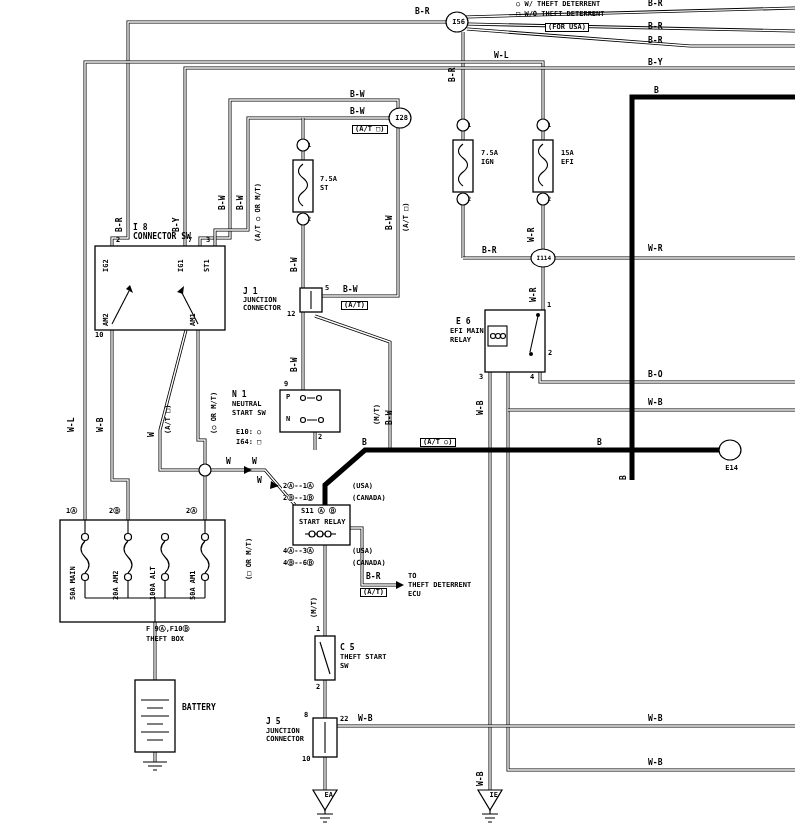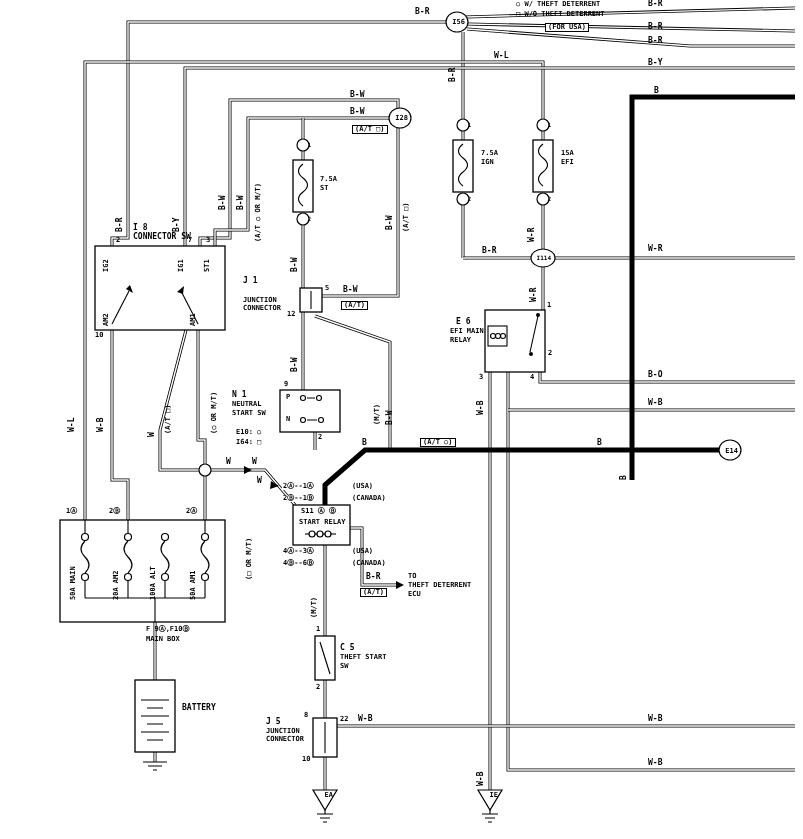--- a/index.html
+++ b/index.html
@@ -263,21 +263,21 @@
 <span class="lbl" style="left:252px;top:458px">W</span>
 <span class="lbl" style="left:257px;top:477px">W</span>
 
 <span class="lbl" style="left:133px;top:224px">I 8</span>
 <span class="lbl" style="left:133px;top:233px">CONNECTOR SW</span>
 <span class="lbl s7" style="left:116px;top:237px">2</span>
 <span class="lbl s7" style="left:188px;top:237px">7</span>
 <span class="lbl s7" style="left:206px;top:237px">3</span>
 <span class="lbl s7" style="left:95px;top:332px">10</span>
 
-<span class="lbl" style="left:243px;top:277px">J 1</span>
+<span class="lbl" style="left:243px;top:288px">J 1</span>
 <span class="lbl s7" style="left:243px;top:297px">JUNCTION</span>
 <span class="lbl s7" style="left:243px;top:305px">CONNECTOR</span>
 <span class="lbl s7" style="left:325px;top:285px">5</span>
 <span class="lbl s7" style="left:287px;top:311px">12</span>
 
 <span class="lbl s7" style="left:320px;top:176px">7.5A</span>
 <span class="lbl s7" style="left:320px;top:185px">ST</span>
 <span class="lbl s6 ctr" style="left:303px;top:142px">1</span>
 <span class="lbl s6 ctr" style="left:303px;top:216px">2</span>
 
@@ -333,31 +333,31 @@
 <span class="lbl s7" style="left:316px;top:684px">2</span>
 
 <span class="lbl" style="left:266px;top:718px">J 5</span>
 <span class="lbl s7" style="left:266px;top:728px">JUNCTION</span>
 <span class="lbl s7" style="left:266px;top:736px">CONNECTOR</span>
 <span class="lbl s7" style="left:304px;top:712px">8</span>
 <span class="lbl s7" style="left:340px;top:716px">22</span>
 <span class="lbl s7" style="left:302px;top:756px">10</span>
 
 <span class="lbl s7" style="left:146px;top:626px">F 9Ⓐ,F10Ⓑ</span>
-<span class="lbl s7" style="left:146px;top:636px">MAIN BOX</span>
+<span class="lbl s7" style="left:146px;top:636px">THEFT BOX</span>
 <span class="lbl s7" style="left:66px;top:508px">1Ⓐ</span>
 <span class="lbl s7" style="left:109px;top:508px">2Ⓑ</span>
 <span class="lbl s7" style="left:186px;top:508px">2Ⓐ</span>
 
 <span class="lbl" style="left:182px;top:704px">BATTERY</span>
 
 <span class="lbl s7 ctr" style="left:457px;top:19px">I56</span>
 <span class="lbl s7 ctr" style="left:400px;top:115px">I28</span>
 <span class="lbl s6 ctr" style="left:543px;top:255px">I114</span>
-<span class="lbl s7 ctr" style="left:730px;top:448px">E14</span>
+<span class="lbl s7 ctr" style="left:730px;top:465px">E14</span>
 <span class="lbl s7 ctr" style="left:325px;top:792px">EA</span>
 <span class="lbl s7 ctr" style="left:490px;top:792px">IE</span>
 
 <span class="lbl v" style="left:116px;top:232px">B-R</span>
 <span class="lbl v" style="left:173px;top:232px">B-Y</span>
 <span class="lbl v" style="left:219px;top:210px">B-W</span>
 <span class="lbl v" style="left:237px;top:210px">B-W</span>
 <span class="lbl v s7" style="left:255px;top:242px">(A/T ○ OR M/T)</span>
 <span class="lbl v" style="left:449px;top:82px">B-R</span>
 <span class="lbl v" style="left:528px;top:242px">W-R</span>

